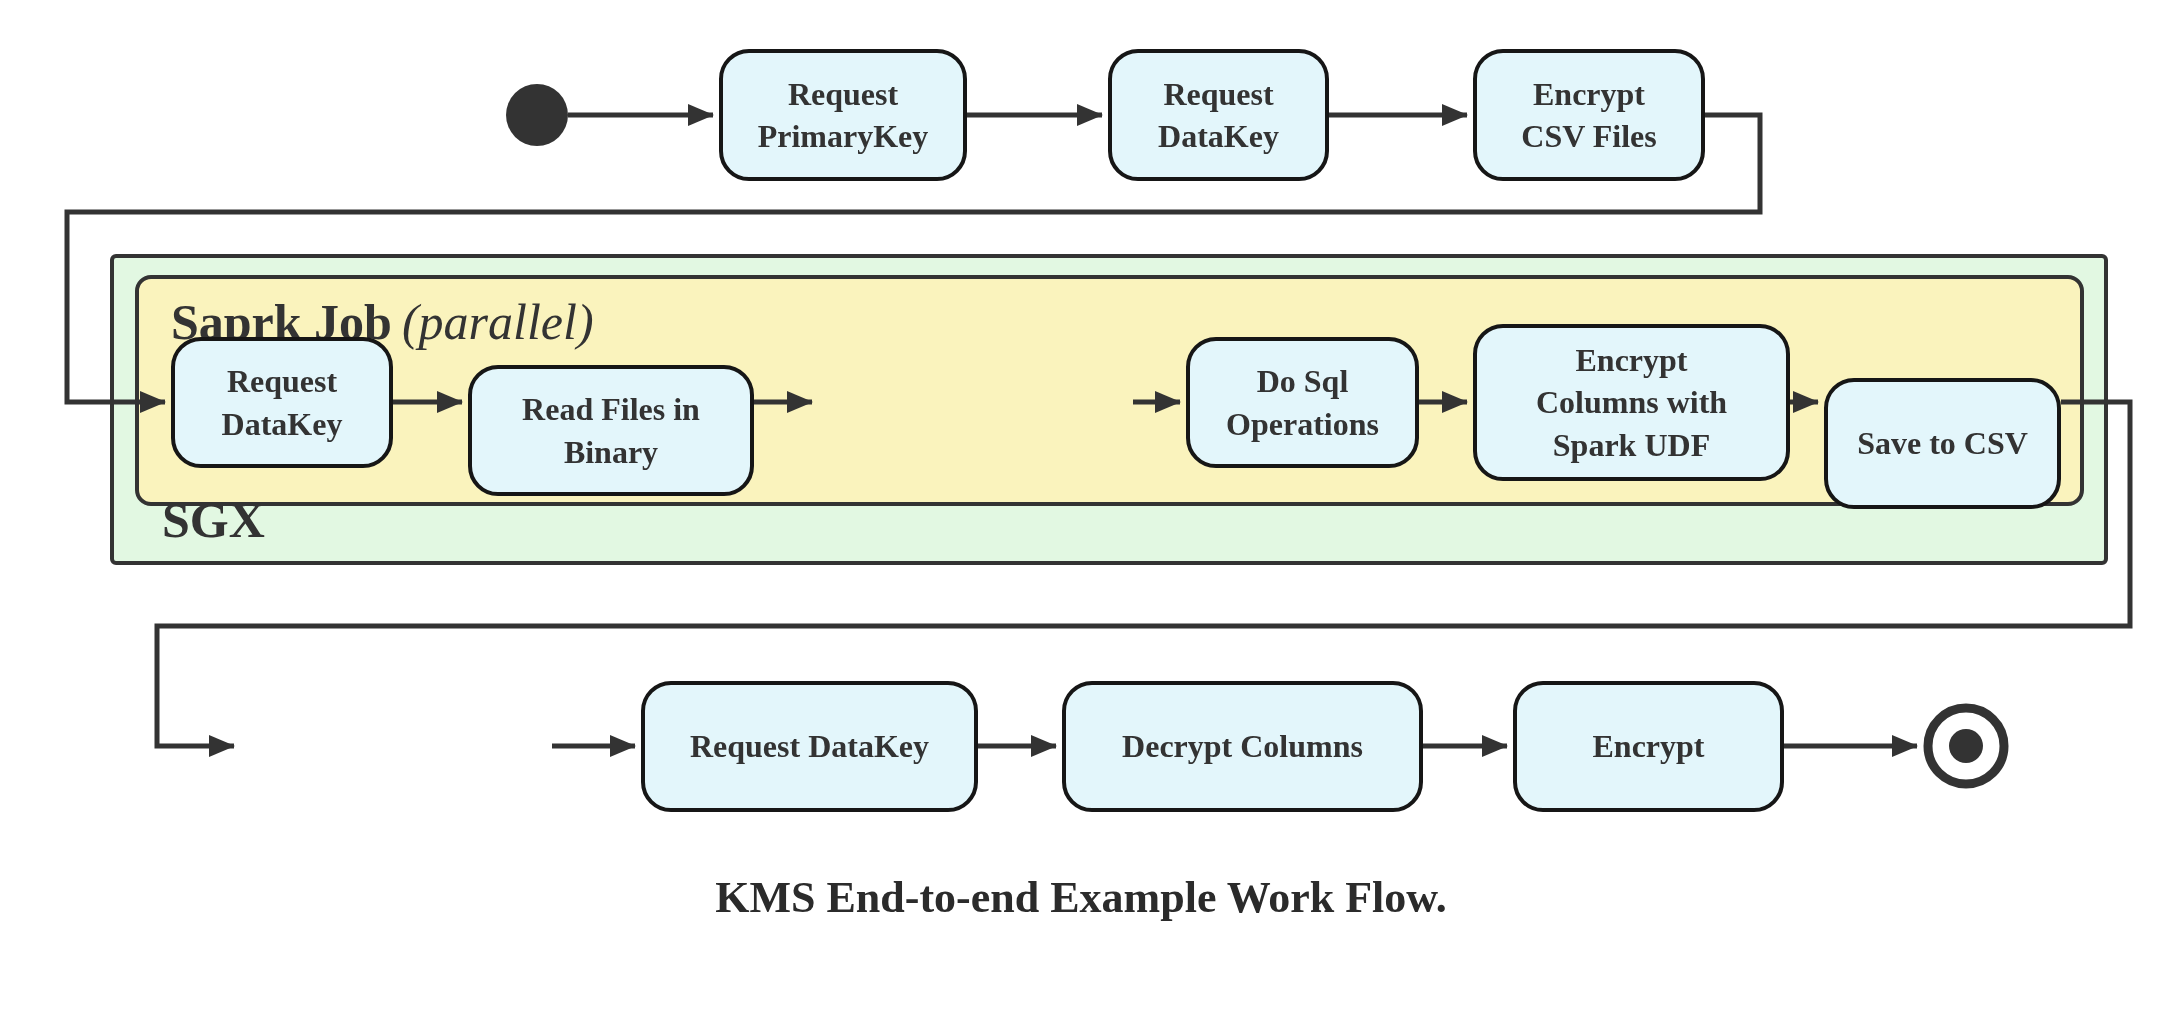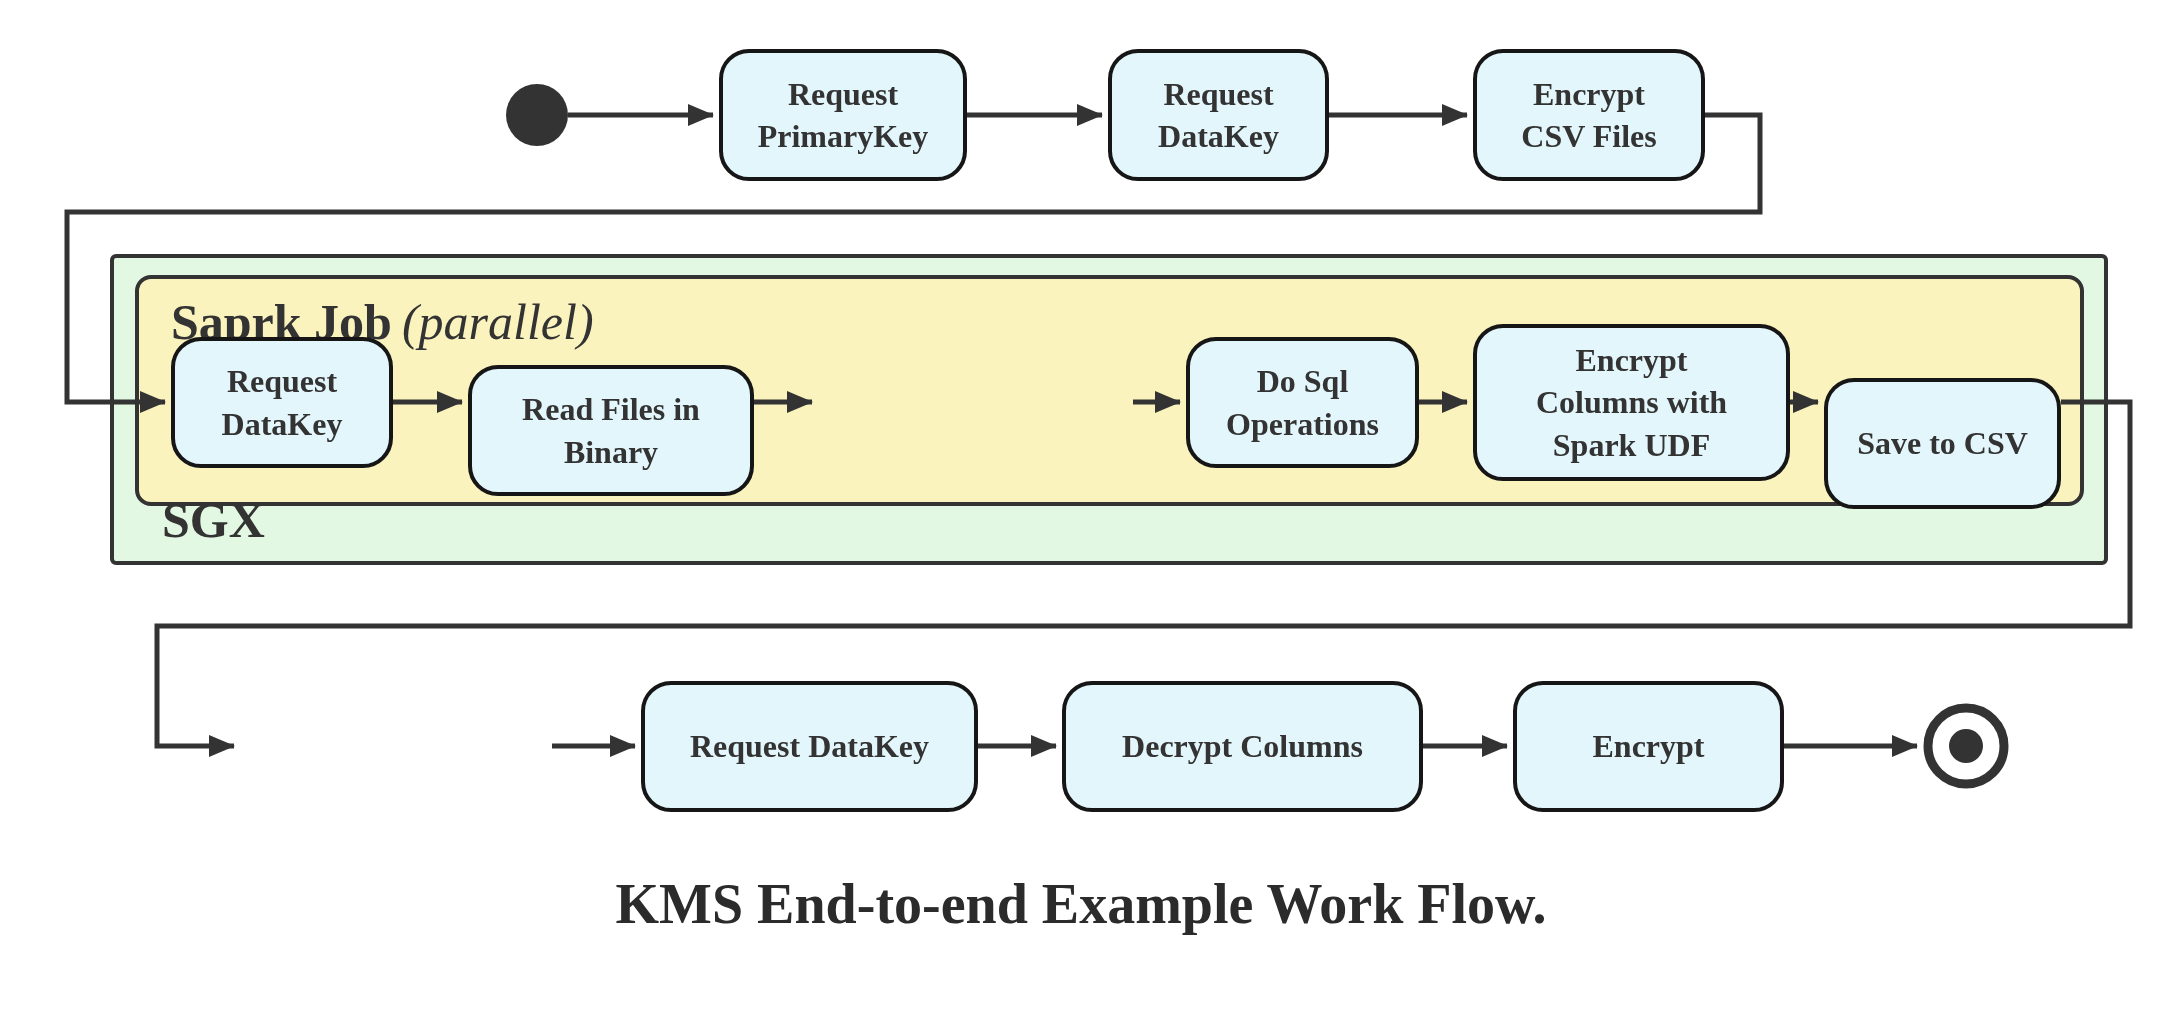--- a/index.html
+++ b/index.html
@@ -41,21 +41,21 @@
     display:flex;align-items:center;justify-content:center;
     text-align:center;
     color:var(--text,#333333);
     font-size:32px;font-weight:bold;line-height:1.32;
     white-space:pre-line;
   }
   .caption{
     position:absolute;left:0;right:17px;top:872px;z-index:3;
     text-align:center;
     color:#2b2b2b;
-    font-size:56px;font-weight:bold;
+    font-size:44px;font-weight:bold;
   }
 </style>
 </head>
 <body>
 
 <div class="canvas">
 
   <div class="container green" style="left:110px;top:254px;width:1998px;height:311px;">
     <span class="container-label" style="left:48px;bottom:12px;">SGX</span>
   </div>

